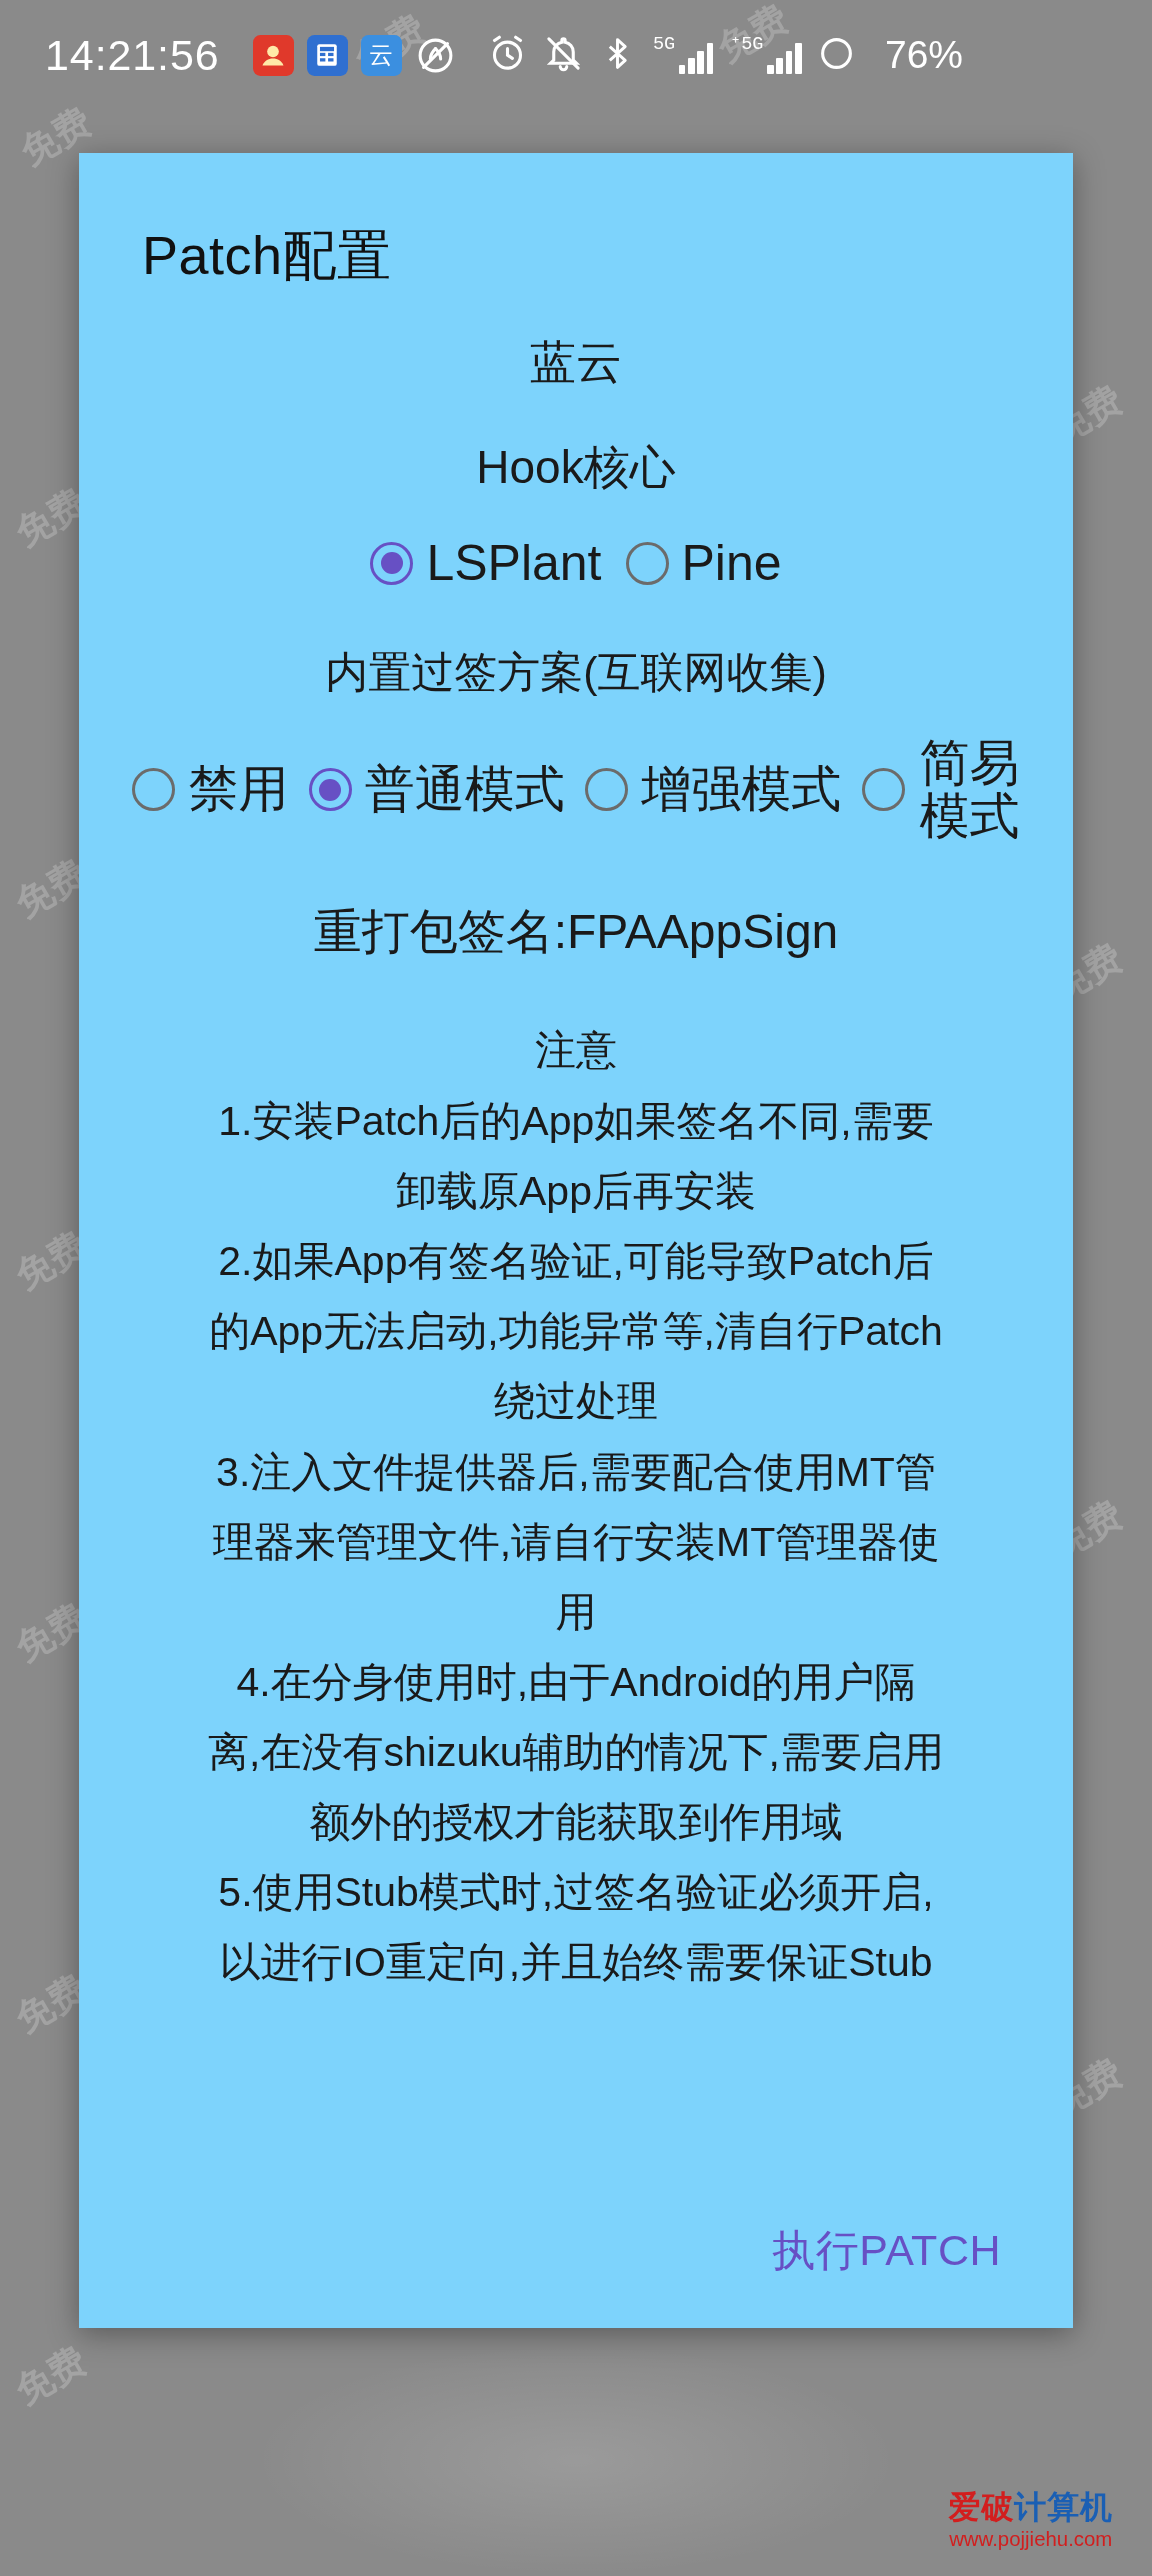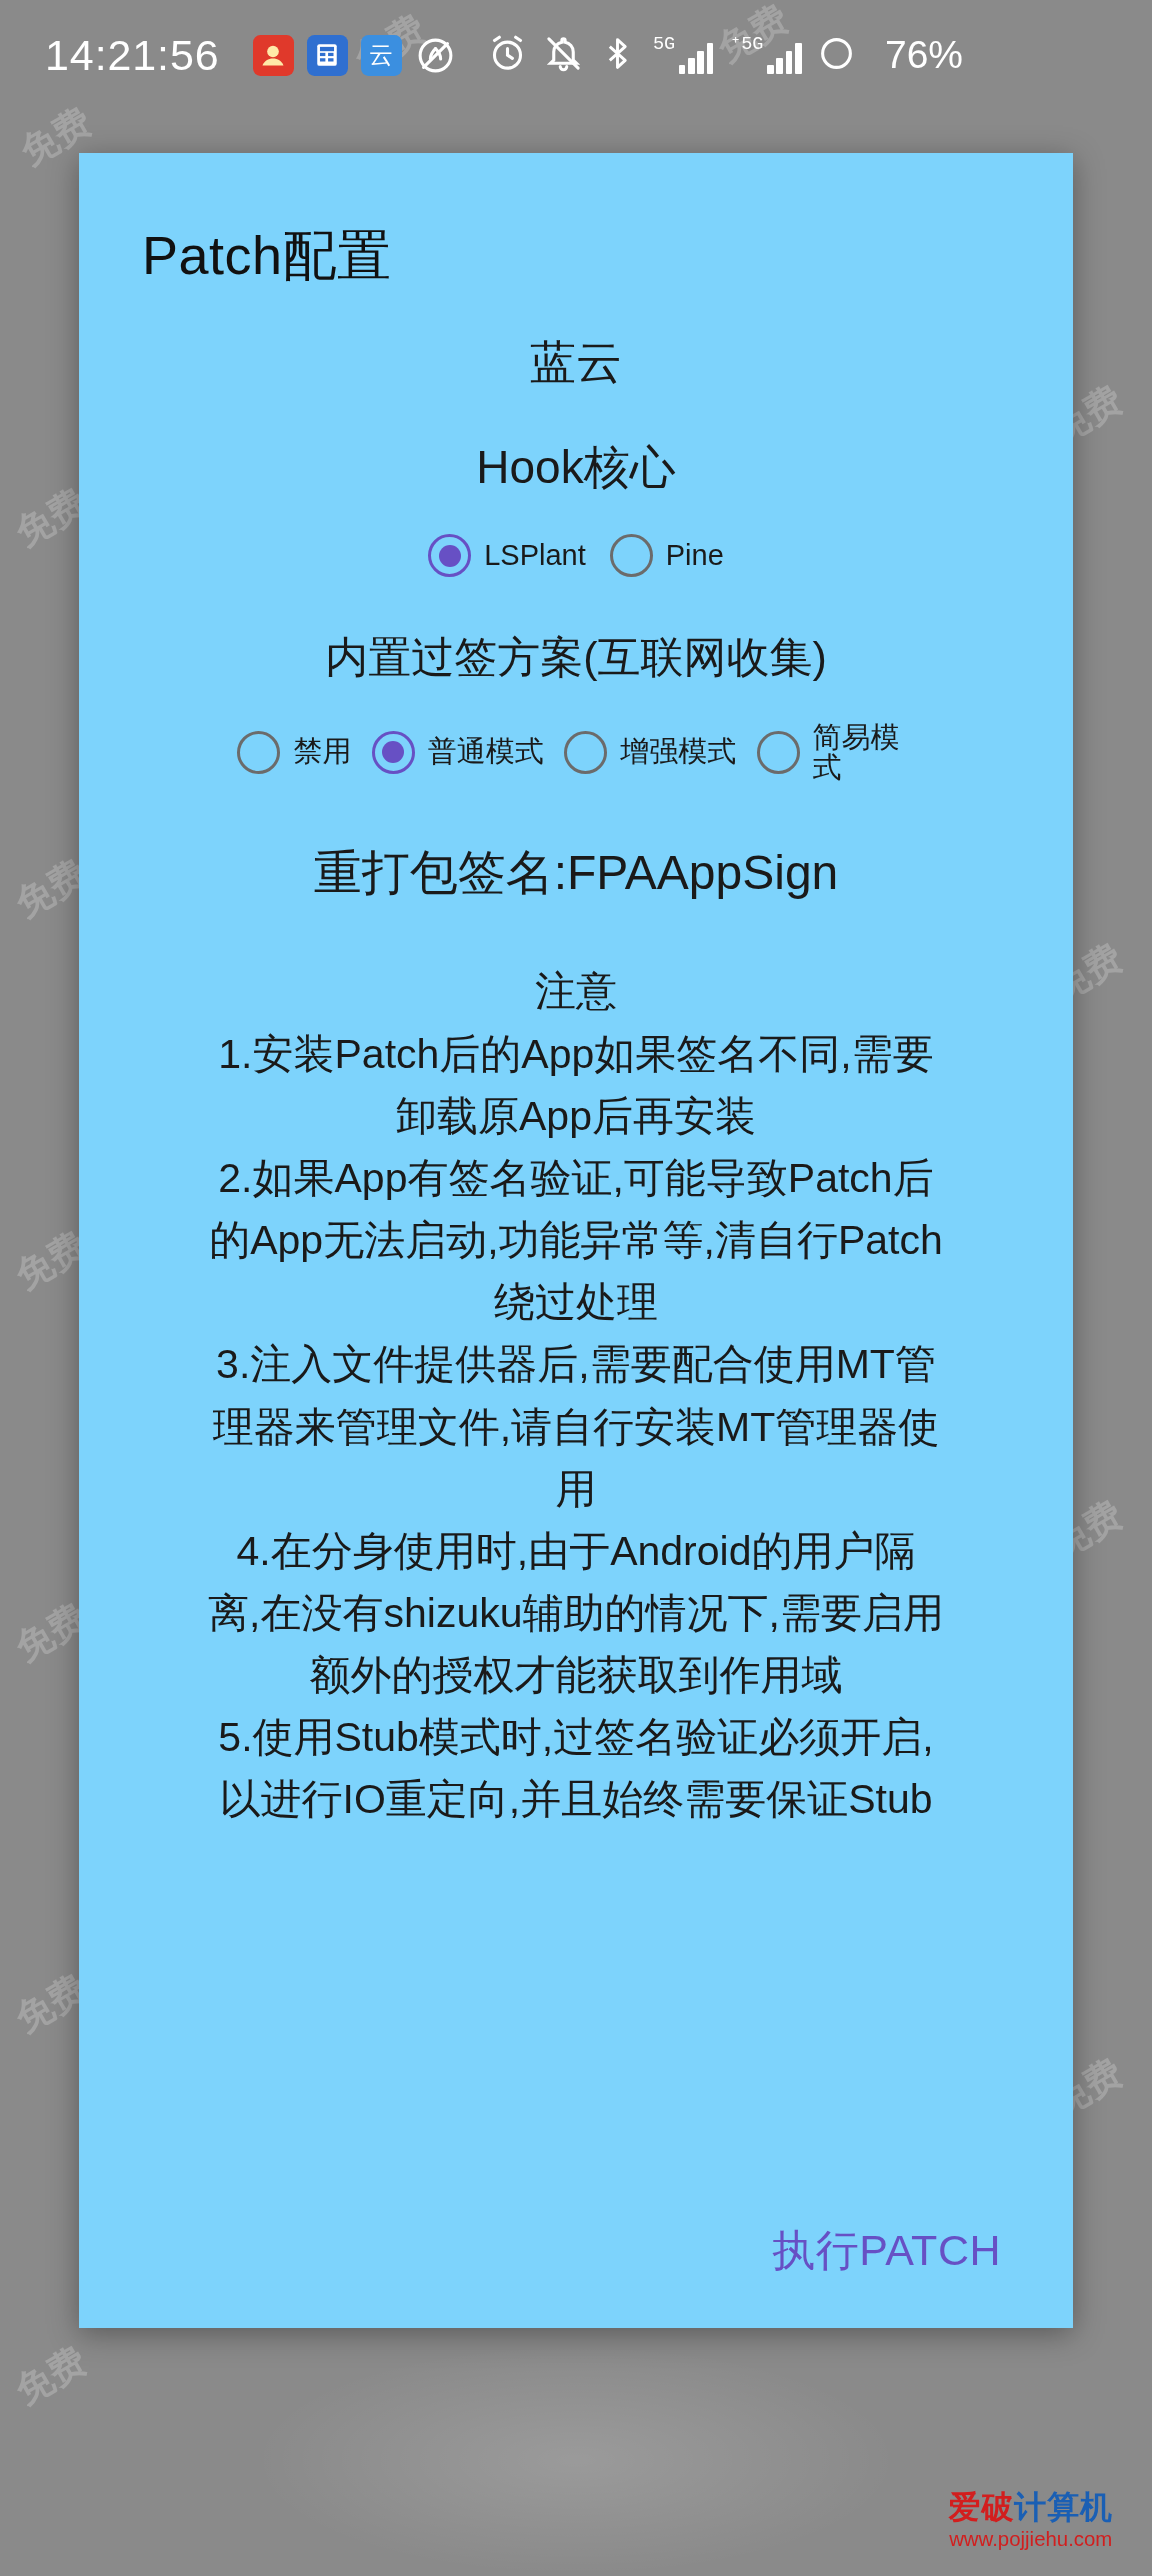--- a/index.html
+++ b/index.html
@@ -192,23 +192,24 @@
   .radio.on::after {
     content: "";
     position: absolute;
     left: 50%; top: 50%;
     width: 22px; height: 22px;
     margin: -11px 0 0 -11px;
     border-radius: 50%;
     background: #6750c4;
   }
   .radio-label {
-    font-size: 29px;
+    font-size: 50px;
     color: #1a1a1a;
     white-space: nowrap;
+    text-align: right;
   }
   .radio-label.wrap {
     white-space: normal;
     line-height: 1.05;
     width: 102px;
   }
 
   
   .check-row {
     display: flex;
@@ -238,21 +239,21 @@
   }
   .notice-body {
     text-align: center;
     font-size: 41px;
     line-height: 1.32;
     color: #1a1a1a;
     margin-top: 7.4px;
     padding: 0 15px;
   }
   .notice-body p {
-    margin: 8px;
+    margin: 16px;
   }
 
   
   .dlg-action {
     position: absolute;
     right: 72px;
     bottom: 48px;
   }
   .btn-patch {
     background: transparent;

